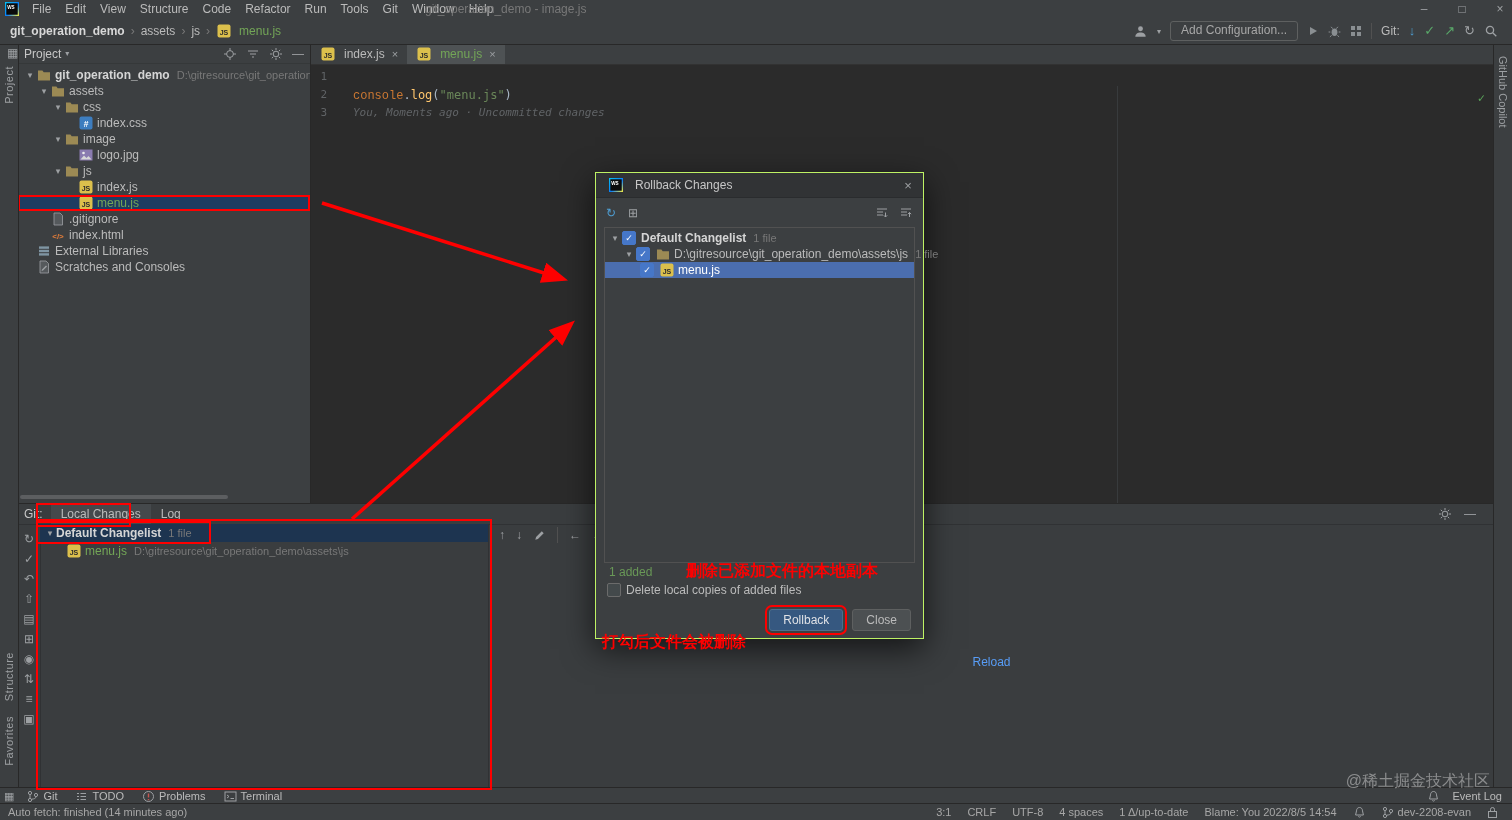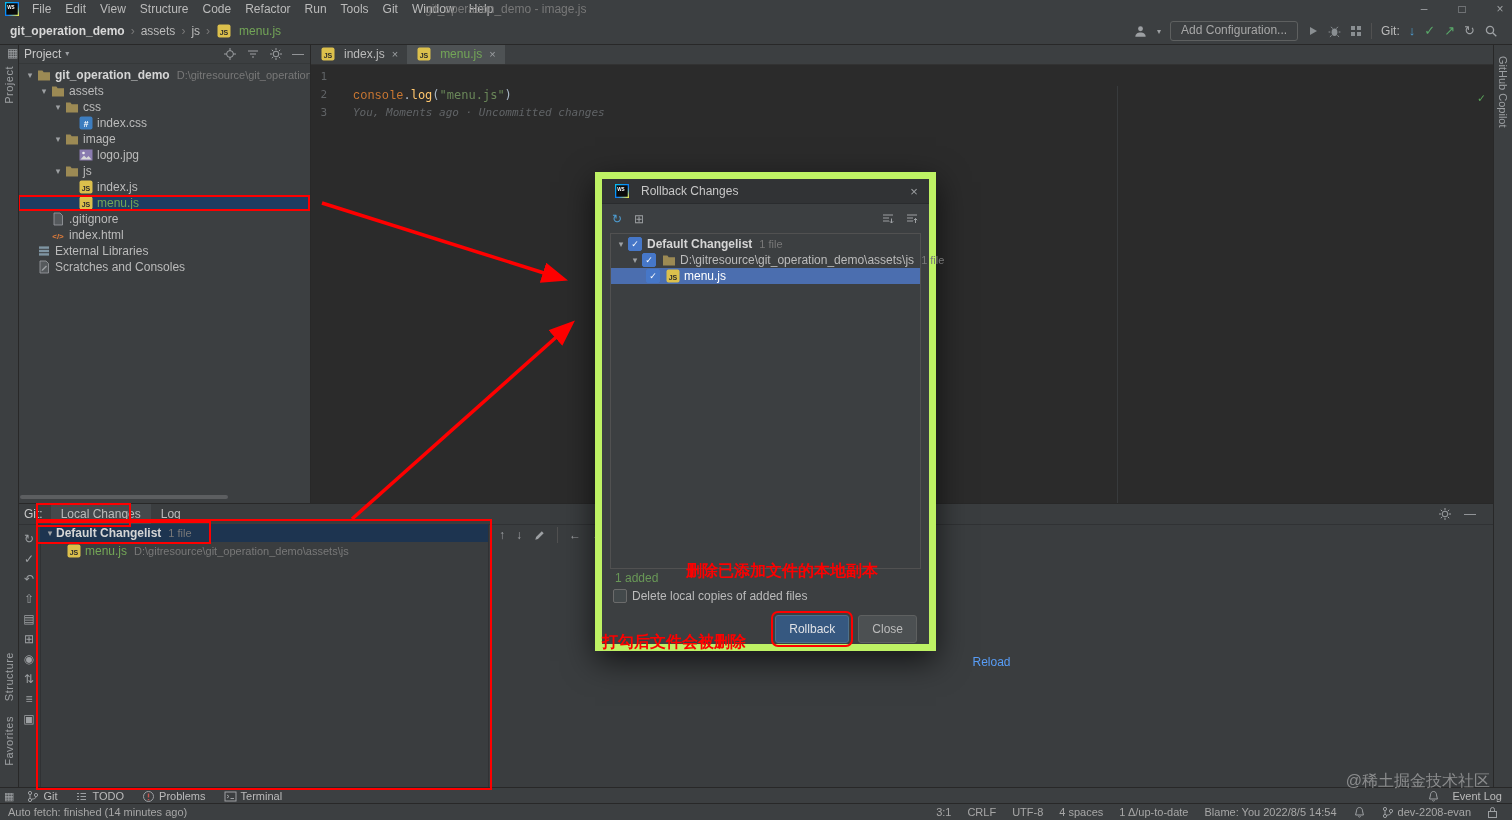--- a/index.html
+++ b/index.html
@@ -97,39 +97,39 @@
   .corner-icon{padding:0 4px;color:#9da0a3}
   .event-log{margin-left:auto;display:flex;align-items:center;gap:12px;padding-right:10px;color:#bbb}
   .statusbar{position:absolute;left:0;top:803px;width:100%;height:17px;background:#3c3f41;border-top:1px solid #282828;
              display:flex;align-items:center;font-size:11px;color:#a7a7a7;padding:0 8px;z-index:5;box-sizing:border-box}
   .sb-right{margin-left:auto;display:flex;align-items:center;gap:16px;padding-right:6px}
   .sb-item{white-space:nowrap}
   .sb-branch{display:flex;align-items:center;gap:4px}
 
   
   .dialog{position:absolute;left:595px;top:172px;width:327px;height:465px;background:#3c3f41;
-          border:7px solid #bef264;box-shadow:0 10px 30px rgba(0,0,0,.65);z-index:50}
+          border:1px solid #bef264;box-shadow:0 10px 30px rgba(0,0,0,.65);z-index:50}
   .dlg-title{height:24px;background:#313335;display:flex;align-items:center;padding:0 8px;gap:6px;border-bottom:1px solid #2a2c2e}
   .dlg-title .t{color:#c7c7c7}
   .dlg-close{margin-left:auto;color:#9da0a3;font-size:13px;cursor:pointer;width:14px;text-align:center}
   .dlg-toolbar{height:30px;display:flex;align-items:center;gap:12px;padding:0 10px}
   .dlg-toolbar .right{margin-left:auto;display:flex;gap:10px}
   .dlg-tree{position:absolute;left:8px;right:8px;top:54px;height:332px;border:1px solid #515151;background:#3c3f41;padding-top:2px}
   .drow{height:16px;display:flex;align-items:center;white-space:nowrap;font-size:12px}
   .drow .chev{width:12px;text-align:center;color:#9da0a3;font-size:9px;flex:none}
   .drow.sel{background:#4b6eaf;color:#fff}
   .dpl0{padding-left:4px}.dpl1{padding-left:18px}.dpl2{padding-left:34px}
   .cb{width:12px;height:12px;border:1px solid #6b6b6b;background:#43494b;border-radius:2px;flex:none;
       display:inline-flex;align-items:center;justify-content:center;margin:0 5px 0 1px;color:#fff;font-size:9px;line-height:10px}
   .cb.checked{background:#4677c8;border-color:#4677c8}
   .cb.checked::after{content:"✓"}
   .dlg-summary{position:absolute;left:13px;top:392px;color:#699857}
   .dlg-check{position:absolute;left:10px;top:410px;display:flex;align-items:center;color:#bbb;cursor:pointer}
   .dlg-buttons{position:absolute;right:12px;top:436px;display:flex;gap:9px}
-  .btn{height:28px;padding:0 13px;background:#4c5052;border:1px solid #5e6060;border-radius:3px;
+  .btn{height:22px;padding:0 13px;background:#4c5052;border:1px solid #5e6060;border-radius:3px;
        color:#bbb;font-size:12px;font-family:inherit;cursor:pointer}
   .btn.primary{background:#365880;border-color:#4c708c;color:#dfe1e5}
 
   
   .ann-box{position:absolute;border:2px solid #fe0000;z-index:100;pointer-events:none}
   .ann-note{position:absolute;color:#fe0000;font-size:16px;font-weight:bold;z-index:110;pointer-events:none;
             font-family:"Liberation Sans",sans-serif;white-space:nowrap}
   .ann-arrows{position:absolute;left:0;top:0;z-index:100;pointer-events:none}
   .ann-outline{outline:2px solid #fe0000;outline-offset:-2px}
   .ann-outline-btn{outline:2px solid #fe0000;outline-offset:2px}

